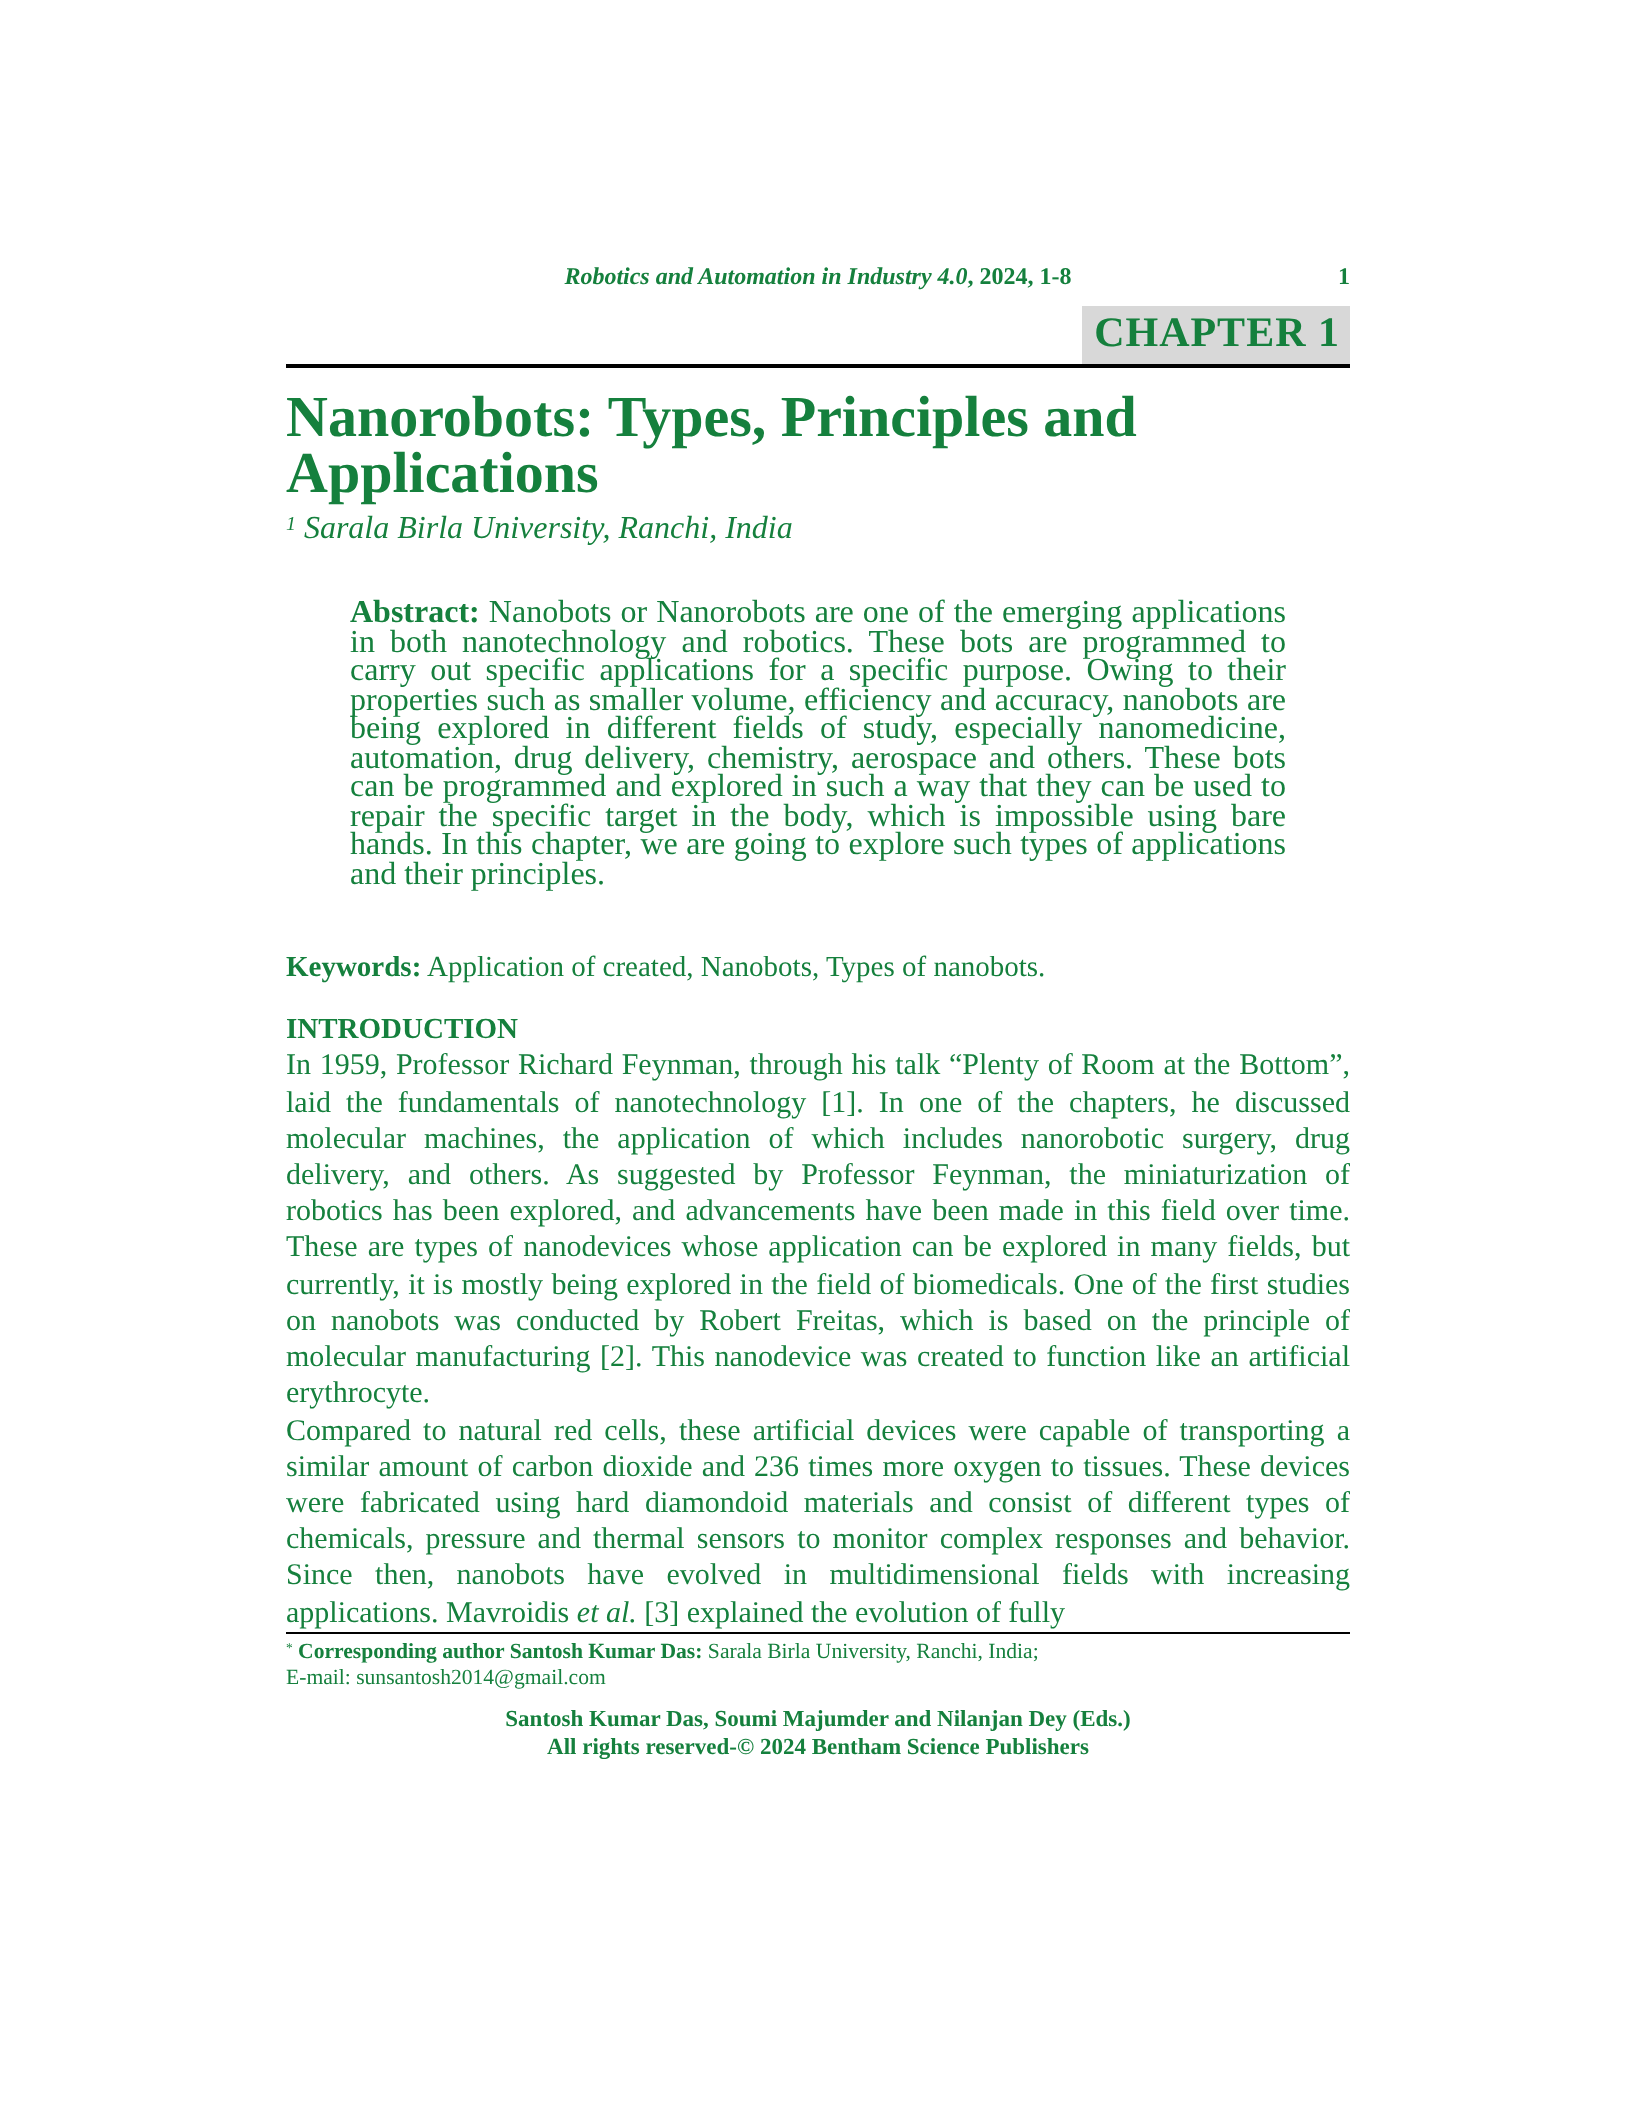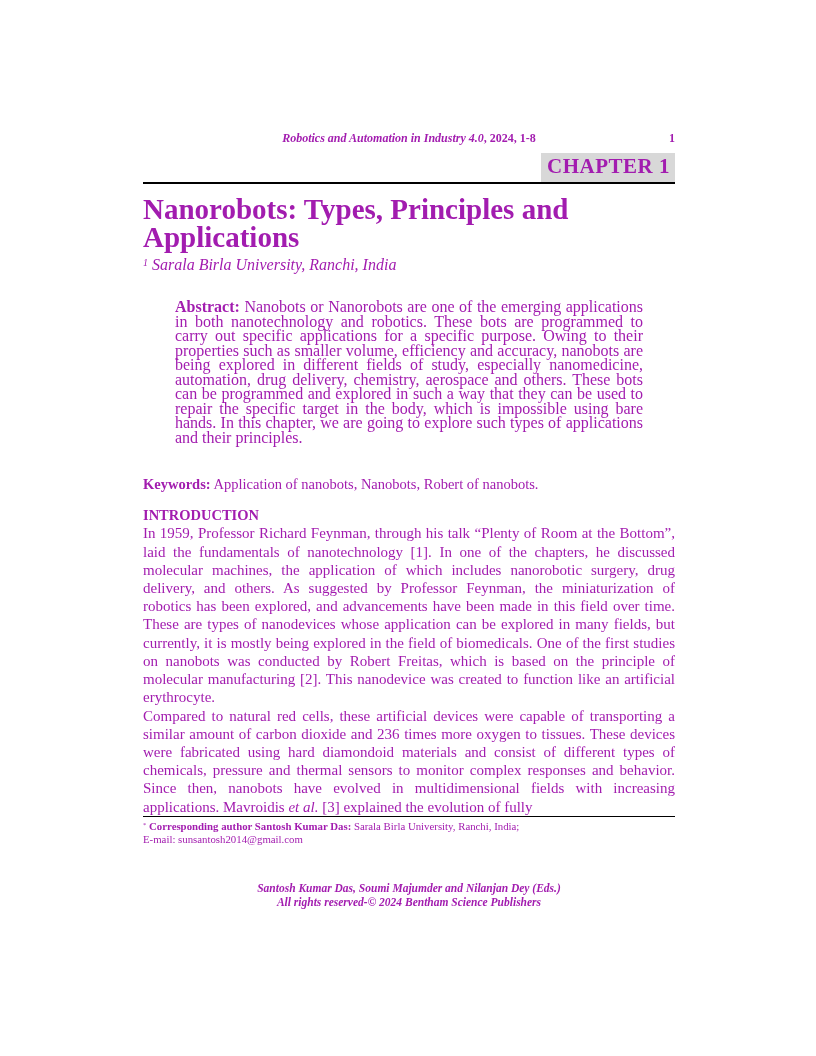--- a/index.html
+++ b/index.html
@@ -2,21 +2,21 @@
 <html><head>
 <meta charset="utf-8">
 <style>
   * { margin: 0; padding: 0; box-sizing: border-box; }
   html, body { background: #ffffff; }
   .page {
     position: relative;
     width: 816px;
     height: 1016px;
     background: #ffffff;
-    color: #a21caf;
+    color: #15803d;
     font-family: "Liberation Serif", "DejaVu Serif", serif;
     overflow: hidden;
     padding-left: 48px;
   }
   .abs { position: absolute; left: 143px; width: 532px; }
 
   
   .runhead {
     top: 131px;
     font-size: 12px;
@@ -75,26 +75,25 @@
   .para.second { }
   .etal { font-style: italic; }
 
   
   .footnote-rule { top: 816px; border-top: 1.5px solid #000; height: 0; }
   .footnote { top: 820px; font-size: 10.8px; line-height: 12.5px; }
   .footnote .bold { font-weight: bold; }
 
   
   .page-footer {
-    top: 882px;
+    top: 854px;
     text-align: center;
     font-size: 11.5px;
     font-weight: bold;
     line-height: 13.8px;
-    font-style: italic;
   }
 </style>
 </head>
 <body>
 
 <div class="page">
 
   <div class="abs runhead">
     <span><span class="journal-italic">Robotics and Automation in Industry 4.0</span><span>, 2024, 1-8</span></span>
     <span class="pagenum">1</span>
@@ -112,21 +111,21 @@
     <sup>1</sup><span> Sarala Birla University, Ranchi, India</span>
   </div>
 
   <div class="abs body-flow">
 
     <p class="abstract">
       <span class="label">Abstract:</span><span> Nanobots or Nanorobots are one of the emerging applications in both nanotechnology and robotics. These bots are programmed to carry out specific applications for a specific purpose. Owing to their properties such as smaller volume, efficiency and accuracy, nanobots are being explored in different fields of study, especially nanomedicine, automation, drug delivery, chemistry, aerospace and others. These bots can be programmed and explored in such a way that they can be used to repair the specific target in the body, which is impossible using bare hands. In this chapter, we are going to explore such types of applications and their principles.</span>
     </p>
 
     <p class="keywords">
-      <span class="label">Keywords:</span><span> Application of nanobots, Nanobots, Robert of nanobots.</span>
+      <span class="label">Keywords:</span><span> Application of created, Nanobots, Types of nanobots.</span>
     </p>
 
     <h2 class="section-heading">INTRODUCTION</h2>
 
     <p class="para">In 1959, Professor Richard Feynman, through his talk “Plenty of Room at the Bottom”, laid the fundamentals of nanotechnology [1]. In one of the chapters, he discussed molecular machines, the application of which includes nanorobotic surgery, drug delivery, and others. As suggested by Professor Feynman, the miniaturization of robotics has been explored, and advancements have been made in this field over time. These are types of nanodevices whose application can be explored in many fields, but currently, it is mostly being explored in the field of biomedicals. One of the first studies on nanobots was conducted by Robert Freitas, which is based on the principle of molecular manufacturing [2]. This nanodevice was created to function like an artificial erythrocyte.</p>
 
     <p class="para second">
       <span>Compared to natural red cells, these artificial devices were capable of transporting a similar amount of carbon dioxide and 236 times more oxygen to tissues. These devices were fabricated using hard diamondoid materials and consist of different types of chemicals, pressure and thermal sensors to monitor complex responses and behavior. Since then, nanobots have evolved in multidimensional fields with increasing applications. Mavroidis </span><span class="etal">et al.</span><span> [3] explained the evolution of fully</span>
     </p>
 

